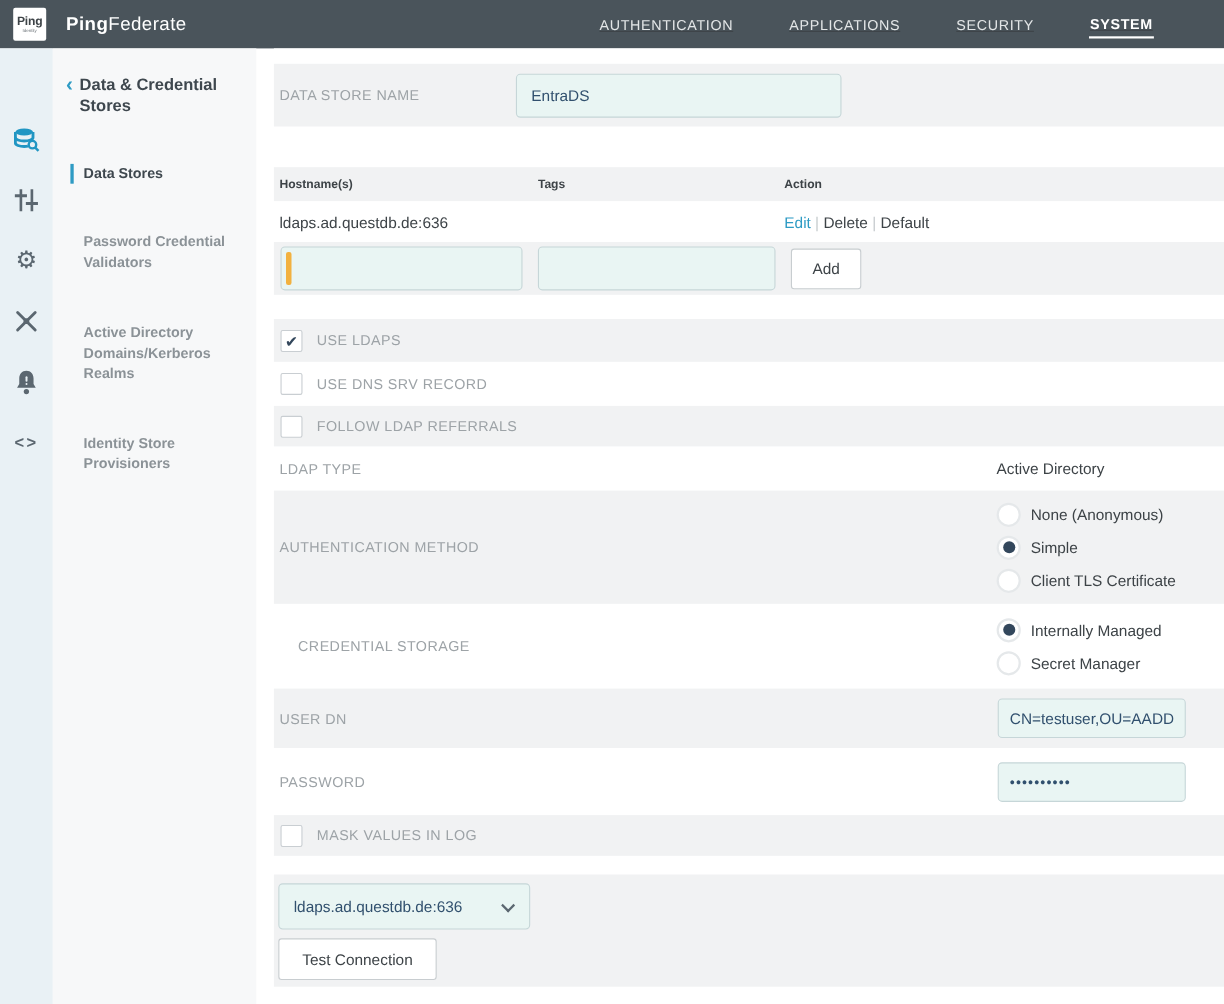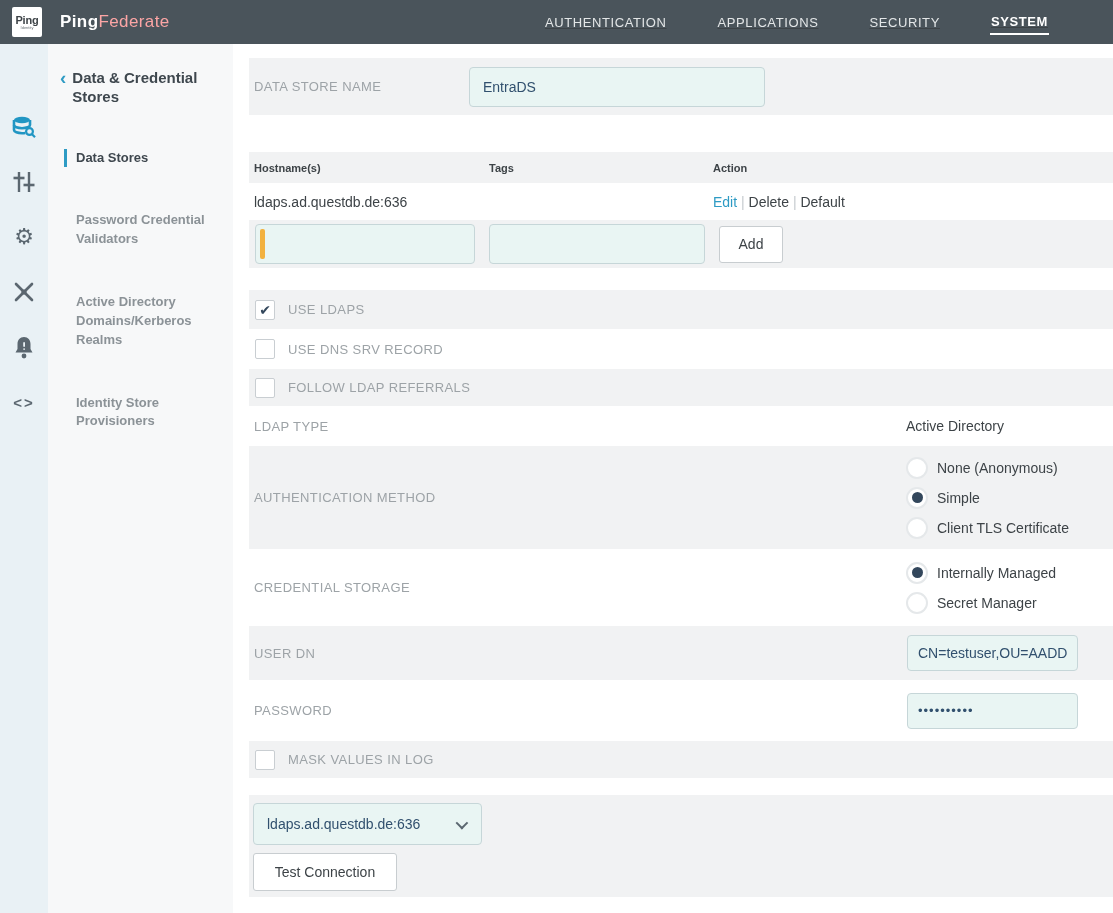--- a/index.html
+++ b/index.html
@@ -7,21 +7,21 @@
   body { font-family: "Liberation Sans", "DejaVu Sans", sans-serif; background:#fff; color:#3d4347; }
   #app { position:relative; width:1113px; height:913px; overflow:hidden; background:#fff;padding-left:36px; }
 
   
   .header { position:absolute; top:0; left:0; width:1113px; height:44px; background:#4a545b; display:flex; align-items:center; }
   .logo-box { width:30px; height:30px; background:#fff; border-radius:2px; margin-left:12px; display:flex; flex-direction:column; align-items:center; justify-content:center; line-height:1; }
   .logo-ping { font-size:11px; font-weight:bold; color:#3d4347; letter-spacing:-0.2px; }
   .logo-identity { font-size:4px; color:#6b7277; }
   .brand { margin-left:18px; font-size:17px; color:#fff; letter-spacing:0.4px; }
   .brand .bold { font-weight:bold; }
-  .brand .light { font-weight:normal; color:#fca5a5; }
+  .brand .light { font-weight:normal; color:#ffffff; }
   .topnav { position:absolute; right:64px; top:0; height:44px; display:flex; align-items:center; gap:49px;text-decoration:underline; }
   .topnav .nav-item { font-size:13px; color:#e3e6e7; letter-spacing:0.6px; cursor:pointer; padding:4px 1px; }
   .topnav .nav-item.active { color:#fff; font-weight:bold; border-bottom:2px solid #fff; }
 
   
   .rail { position:absolute; top:44px; left:0; width:48px; height:869px; background:#e9f1f5; display:flex; flex-direction:column; align-items:center; }
   .rail-icon { width:48px; height:40px; display:flex; align-items:center; justify-content:center; margin-bottom:15px; cursor:pointer; }
   .rail-icon:first-child { margin-top:63px; }
   .rail-icon svg { display:block; }
   .glyph { font-size:22px; color:#5b6770; line-height:1; }
@@ -82,21 +82,21 @@
   .radio-row-group { display:flex; align-items:center; }
   .auth-row { height:103px; }
   .auth-row .lbl { margin-left:5px; flex:1; }
   .radio-stack { display:flex; flex-direction:column; justify-content:center; gap:8px; }
   .radio-opt { display:flex; align-items:center; cursor:pointer; }
   .radio-circle { width:22px; height:22px; border-radius:50%; background:#fff; border:2px solid #e5e8ea; display:flex; align-items:center; justify-content:center; flex:0 0 22px; }
   .radio-circle .dot { width:11px; height:11px; border-radius:50%; background:#33475c; display:none; }
   .radio-opt.selected .radio-circle .dot { display:block; }
   .radio-opt span.radio-label { margin-left:9px; font-size:14px; color:#3d4347; }
   .cred-row { height:77px; }
-  .cred-row .lbl { margin-left:5px; flex:1; }
+  .cred-row .lbl { margin-left:22px; flex:1; }
 
   .field-row { display:flex; align-items:center; }
   .field-row .lbl { margin-left:5px; flex:1; }
   .dn-row { height:54px; }
   .pw-row { height:61px; }
   .small-input { width:171px; height:36px; margin-right:35px; padding:0 10px; white-space:nowrap; overflow:hidden; }
   .pw-input { letter-spacing:1px; font-size:13px; }
 
   .bottom-section { margin-top:17px; height:102px; padding-top:8px; }
   .dropdown { margin-left:4px; width:229px; height:42px; background:#e9f5f3; border:1px solid #c6d6d8; border-radius:4px; display:flex; align-items:center; justify-content:space-between; padding:0 16px 0 13px; cursor:pointer; }

